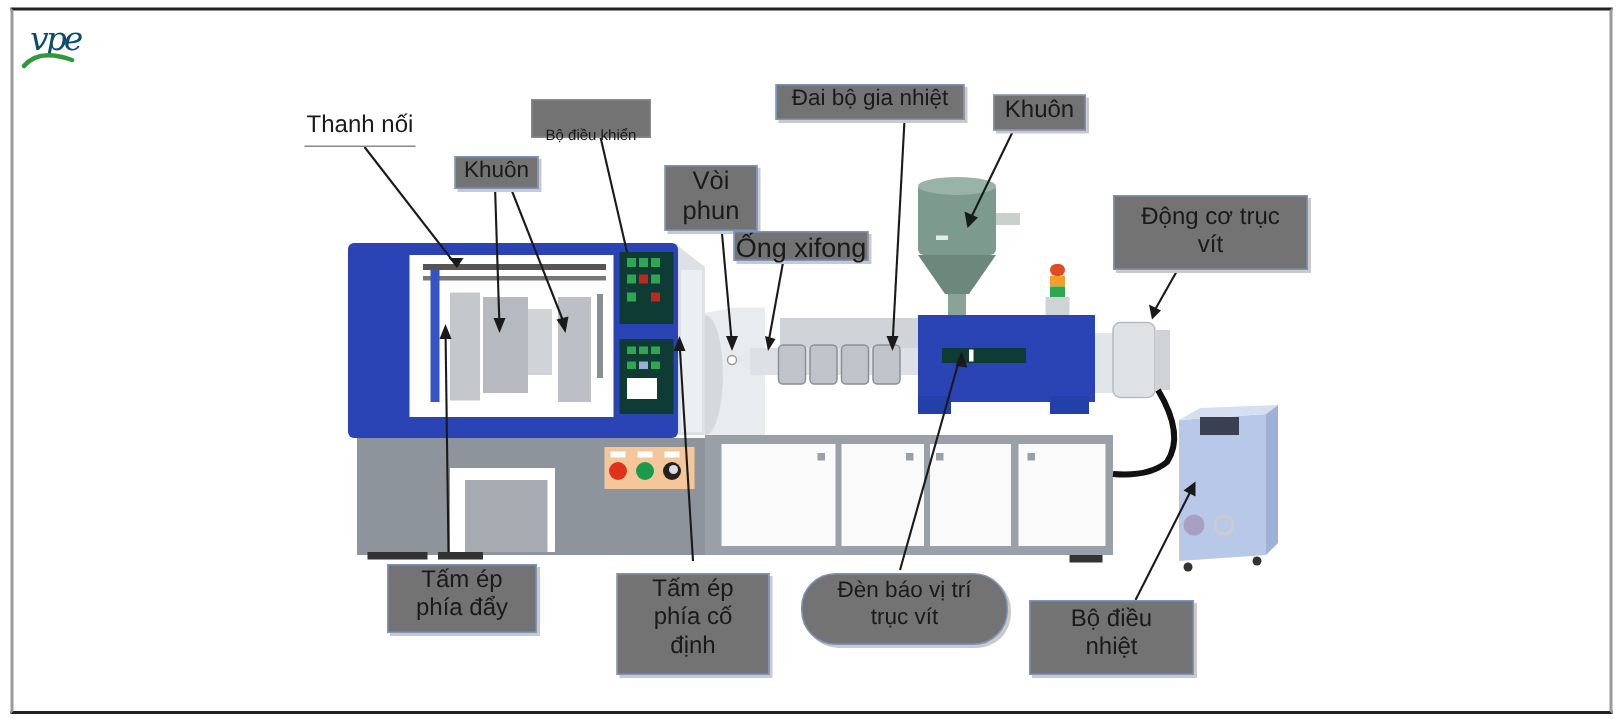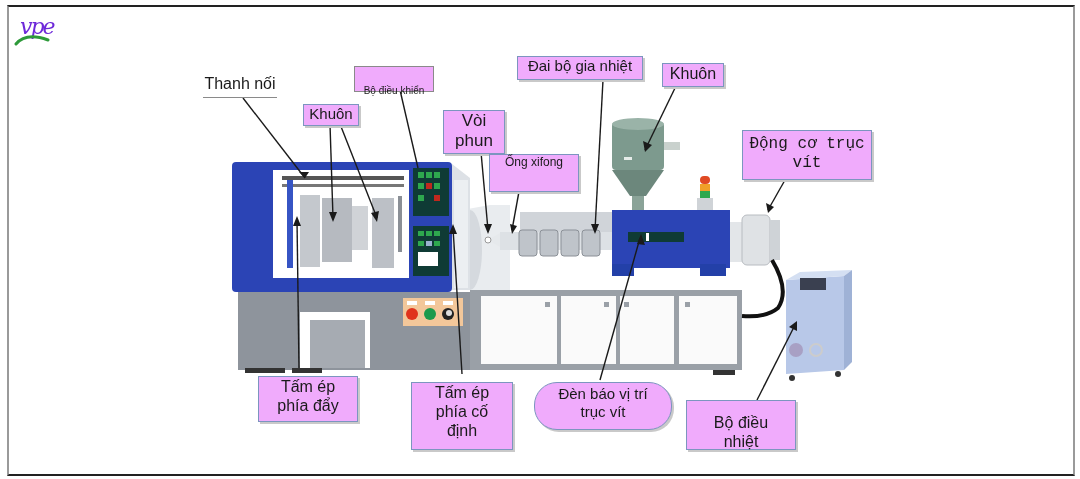--- a/index.html
+++ b/index.html
@@ -1,21 +1,21 @@
 <!DOCTYPE html>
 <html><head>
 <meta charset="utf-8">
 <style>
   html,body{margin:0;padding:0;background:#ffffff;}
   body{width:1080px;height:479px;position:relative;overflow:hidden;font-family:"Liberation Sans",sans-serif;}
   .frame{position:absolute;left:7px;top:5px;width:1064px;height:467px;border-top:2px solid #222;border-bottom:2px solid #222;border-left:2px solid #9a9a9a;border-right:2px solid #9a9a9a;background:#fff;}
   .logo{position:absolute;left:14px;top:14px;width:50px;height:34px;}
-  .logo-text{position:absolute;left:6px;top:0;font-family:"DejaVu Serif",serif;font-style:italic;font-size:22px;color:#6d28d9;letter-spacing:-2px;}
+  .logo-text{position:absolute;left:6px;top:0;font-family:"DejaVu Serif",serif;font-style:italic;font-size:22px;color:#0c4a6e;letter-spacing:-2px;}
   svg.machine{position:absolute;left:0;top:0;}
-  .lbl{position:absolute;background:#f0abfc;color:#1a1a1a;font-family:"Liberation Sans",sans-serif;text-align:center;line-height:1.2;box-sizing:border-box;white-space:pre-line;}
+  .lbl{position:absolute;background:#737373;color:#1a1a1a;font-family:"Liberation Sans",sans-serif;text-align:center;line-height:1.2;box-sizing:border-box;white-space:pre-line;}
   .lbl.boxed{border:1.5px solid #7c95bf;box-shadow:2px 2px 0 #c9c9c9;}
   .lbl.plain{border:1px solid #8a8a8a;}
   .lbl.under{border-bottom:1.5px solid #8a8a8a;background:transparent;text-align:center;}
 </style>
 </head>
 <body>
 
 <div class="frame"></div>
 
 <div class="logo">
@@ -180,26 +180,26 @@
     <polygon points="641,234 637,244 645,245"></polygon>
     <polygon points="797,321 789,327 797,331"></polygon>
   </g>
 </svg>
 
 <div class="lbl under" style="left:203px;top:74px;width:74px;height:24px;font-size:16px;">Thanh nối</div>
 <div class="lbl plain" style="left:354px;top:66px;width:80px;height:26px;font-size:10px;padding-top:18px;">Bộ điều khiển</div>
 <div class="lbl boxed" style="left:303px;top:104px;width:56px;height:22px;font-size:15px;">Khuôn</div>
 <div class="lbl boxed" style="left:443px;top:110px;width:62px;height:44px;font-size:17px;">Vòi
 phun</div>
-<div class="lbl boxed" style="left:489px;top:154px;width:90px;height:38px;font-size:12px;">Ống xifong</div>
+<div class="lbl boxed" style="left:489px;top:154px;width:90px;height:20px;font-size:18px;">Ống xifong</div>
 <div class="lbl boxed" style="left:517px;top:56px;width:126px;height:24px;font-size:15px;">Đai bộ gia nhiệt</div>
 <div class="lbl boxed" style="left:662px;top:63px;width:62px;height:24px;font-size:16px;">Khuôn</div>
-<div class="lbl boxed" style="left:742px;top:130px;width:130px;height:50px;font-size:16px;padding-top:4px;font-family:Liberation Mono, monospace;">Động cơ trục
+<div class="lbl boxed" style="left:742px;top:130px;width:130px;height:50px;font-size:16px;padding-top:4px;">Động cơ trục
 vít</div>
 <div class="lbl boxed" style="left:258px;top:376px;width:100px;height:46px;font-size:16px;">Tấm ép
 phía đẩy</div>
 <div class="lbl boxed" style="left:411px;top:382px;width:102px;height:68px;font-size:16px;">Tấm ép
 phía cố
 định</div>
 <div class="lbl boxed" style="left:534px;top:382px;width:138px;height:48px;font-size:15px;padding-top:2px;border-radius:23px;">Đèn báo vị trí
 trục vít</div>
-<div class="lbl boxed" style="left:686px;top:400px;width:110px;height:50px;font-size:16px;padding-top:12px;">Bộ điều
+<div class="lbl boxed" style="left:686px;top:400px;width:110px;height:50px;font-size:16px;padding-top:2px;">Bộ điều
 nhiệt</div>
 
 </body></html>

